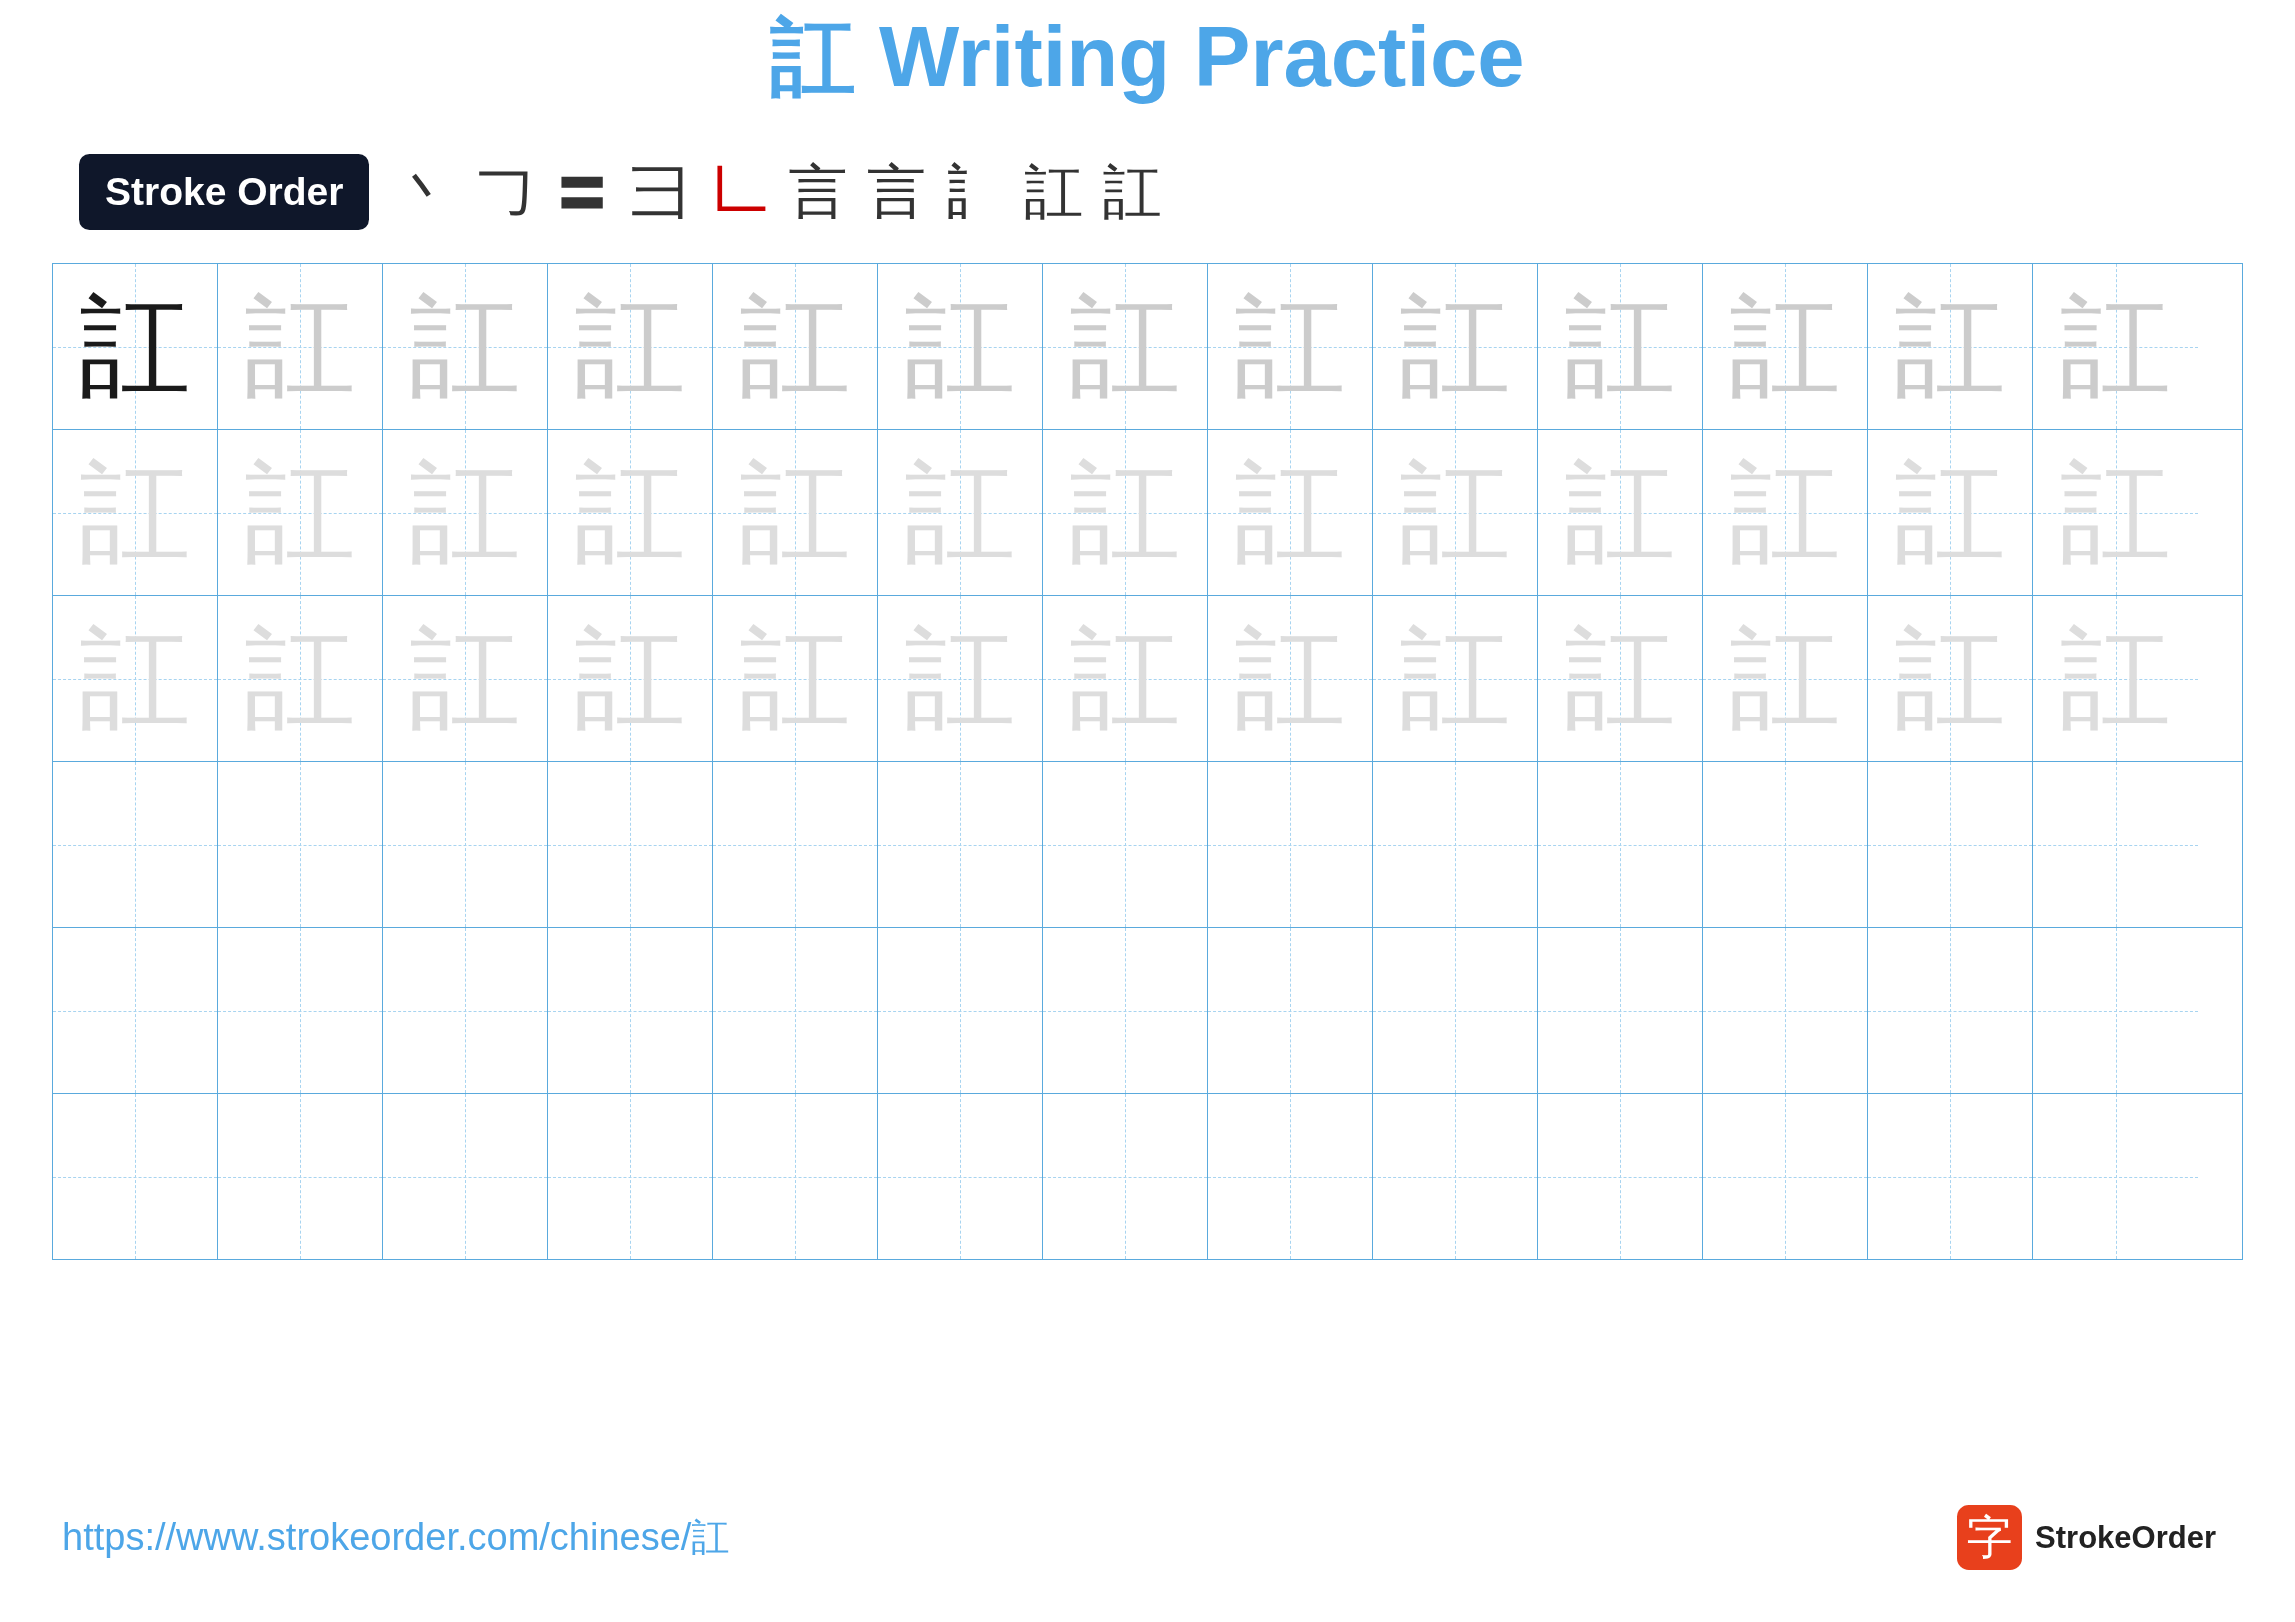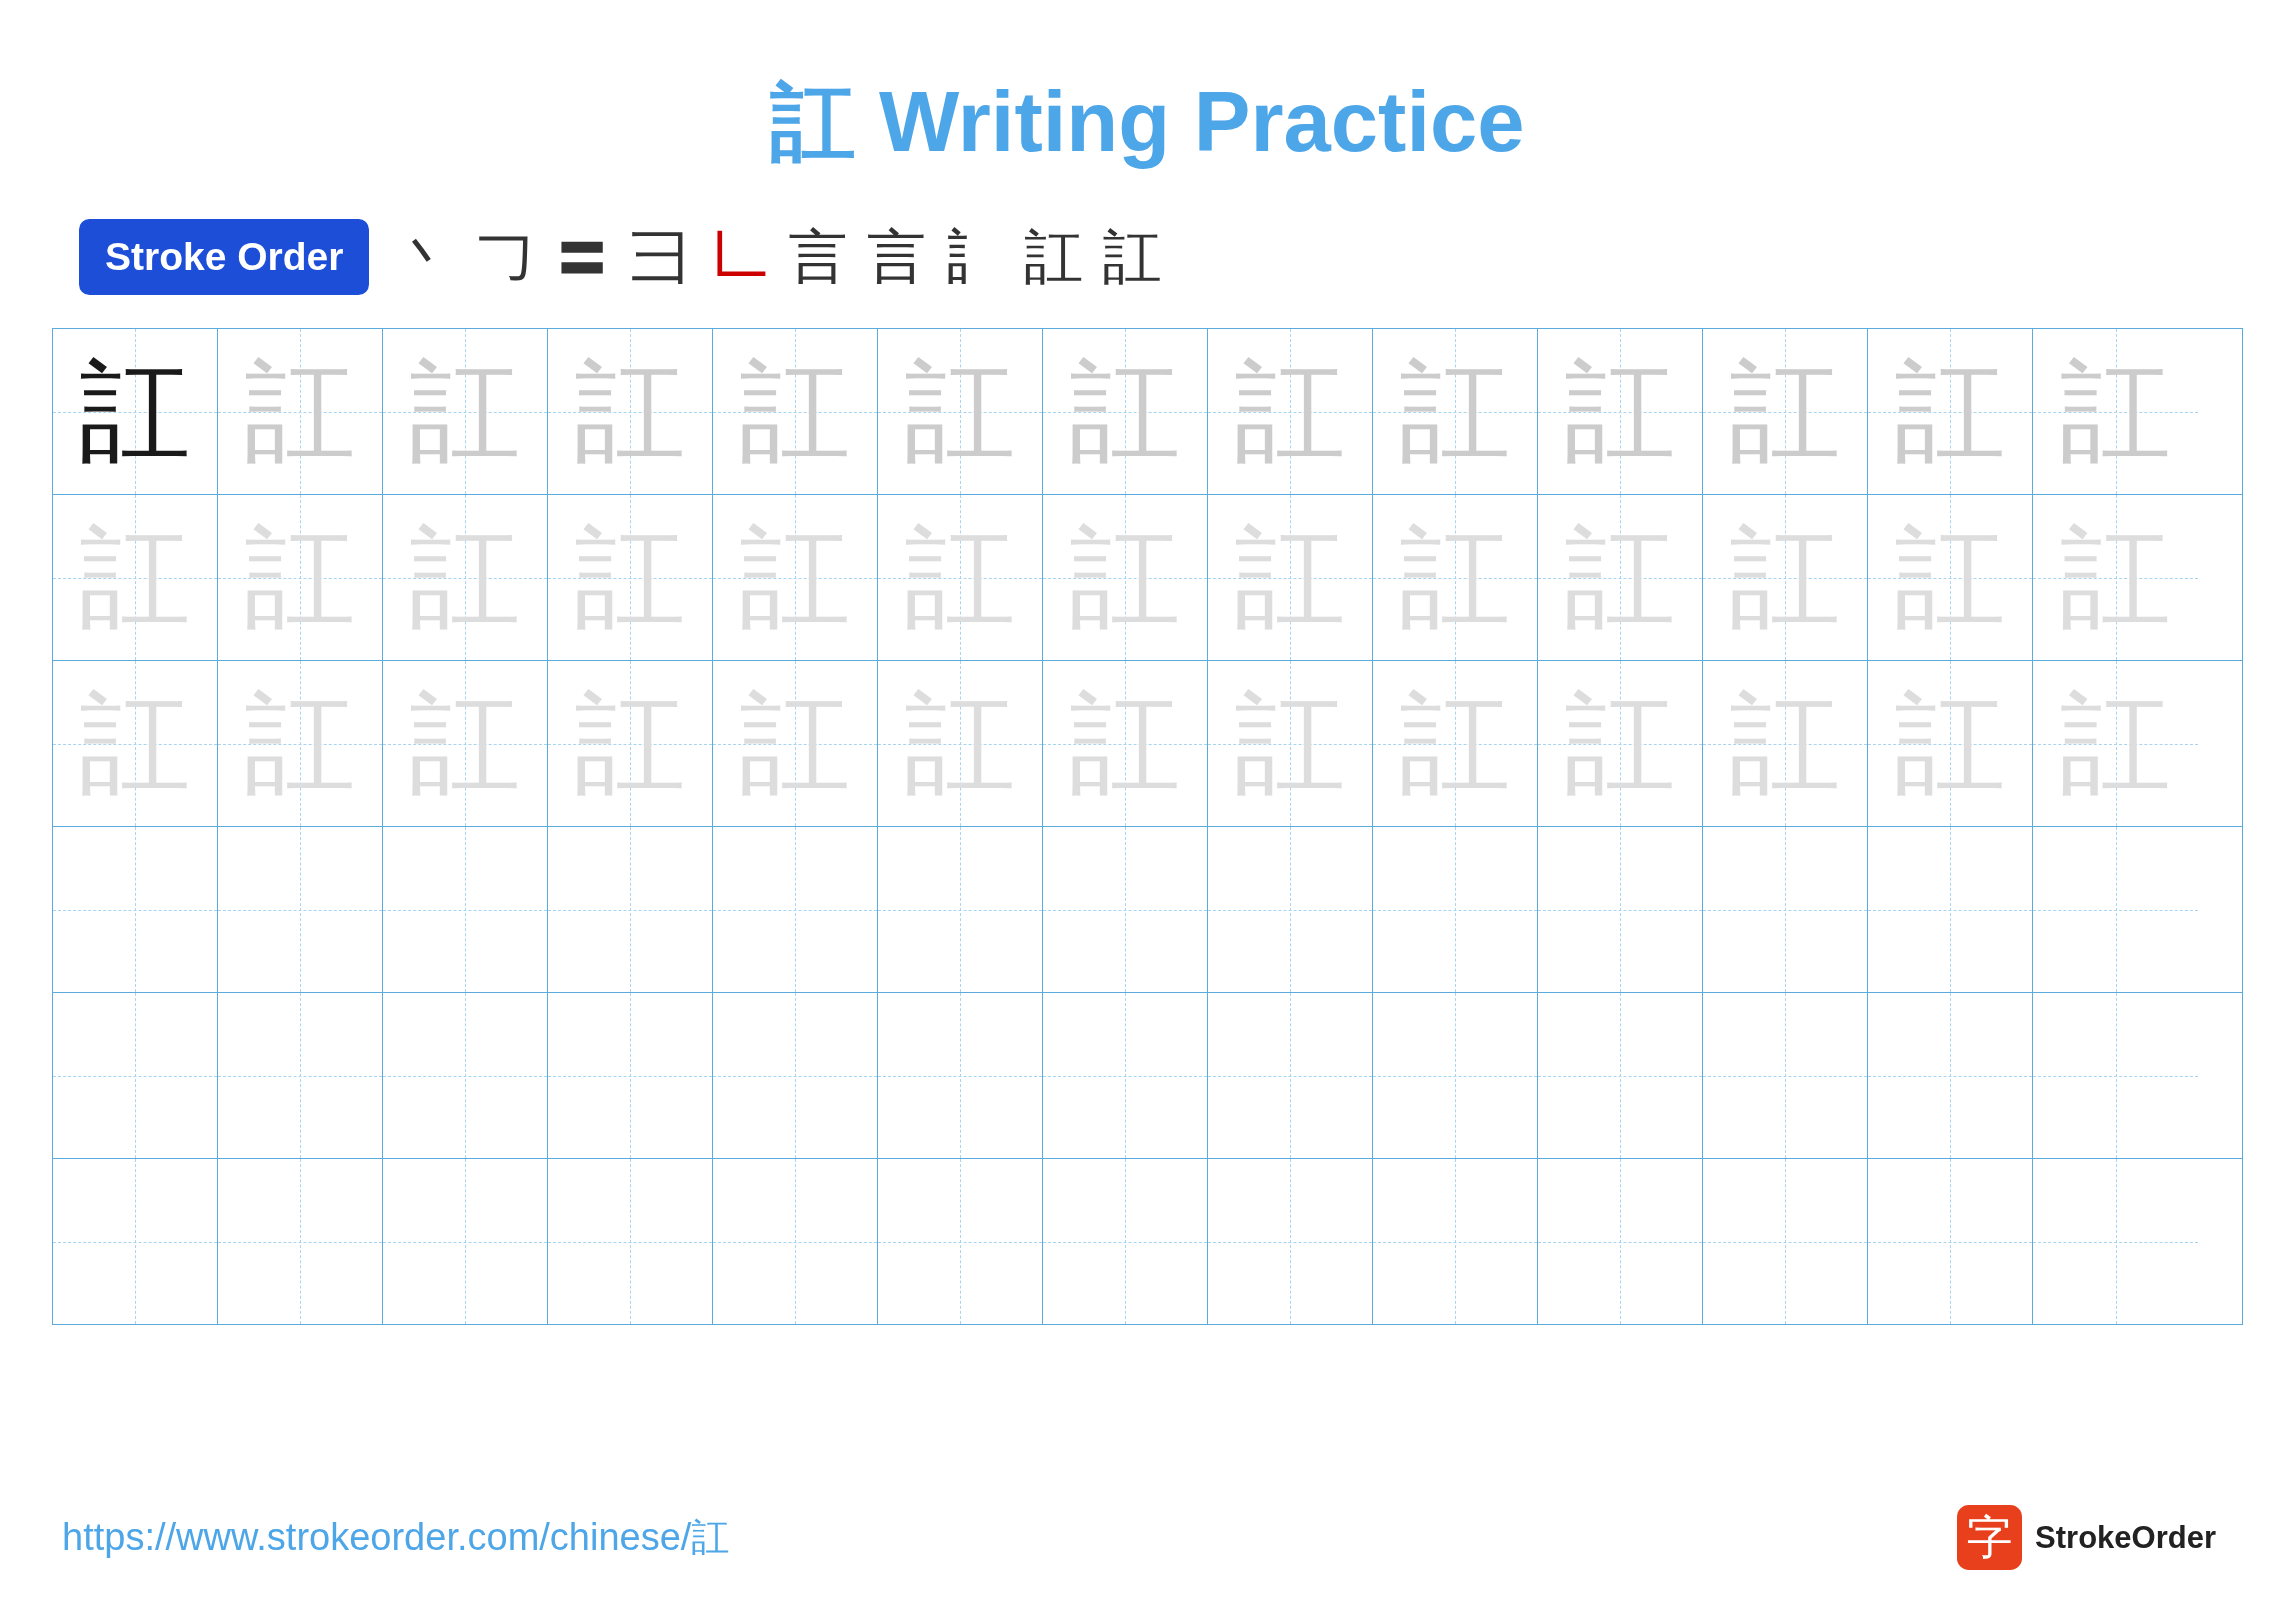--- a/index.html
+++ b/index.html
@@ -7,38 +7,37 @@
       width: 2295px;
       height: 1622px;
       background: #ffffff;
       font-family: serif;
       position: relative;
       overflow: hidden;
     }
 
     .page-title {
       text-align: center;
-      padding-top: 65px;
       padding-bottom: 39px;
       font-size: 85px;
       color: #4da6e8;
       font-weight: bold;
       font-family: Arial, sans-serif;
     }
 
     .stroke-order-row {
       display: flex;
       align-items: center;
       padding-left: 79px;
       margin-bottom: 33px;
       gap: 26px;
     }
 
     .stroke-order-badge {
-      background: #1d4ed8;
+      background: #0f172a;
       color: white;
       font-size: 39px;
       font-weight: bold;
       padding: 16px 26px;
       border-radius: 10.5px;
       font-family: Arial, sans-serif;
       white-space: nowrap;
     }
 
     .stroke-sequence {

